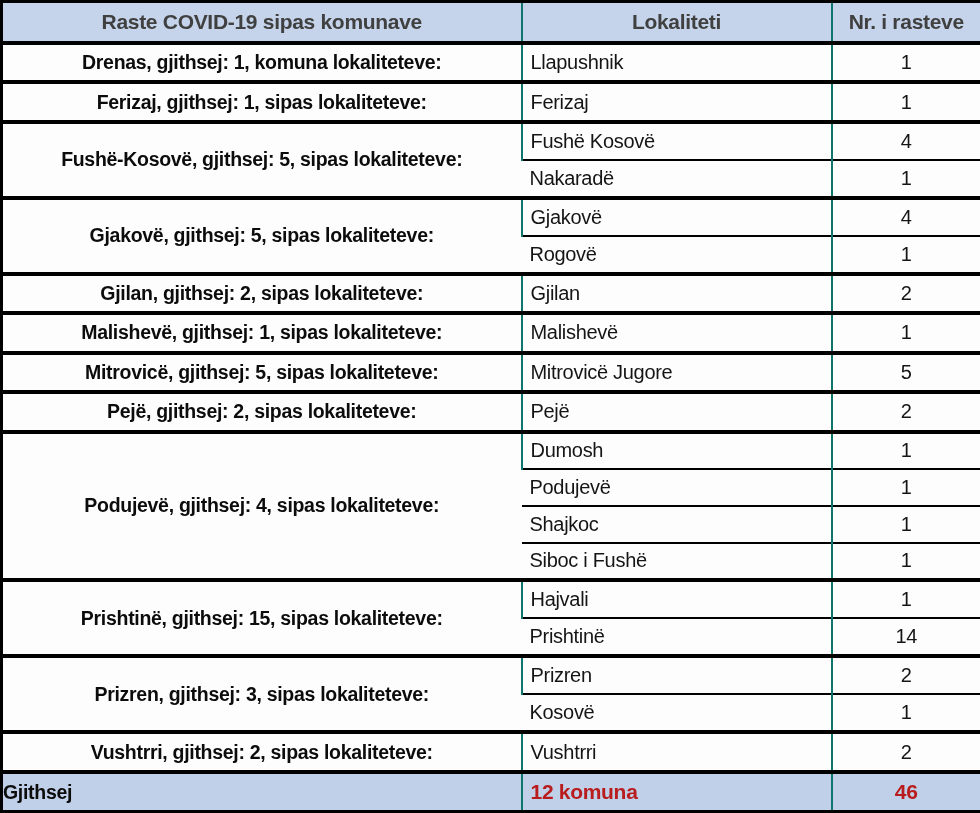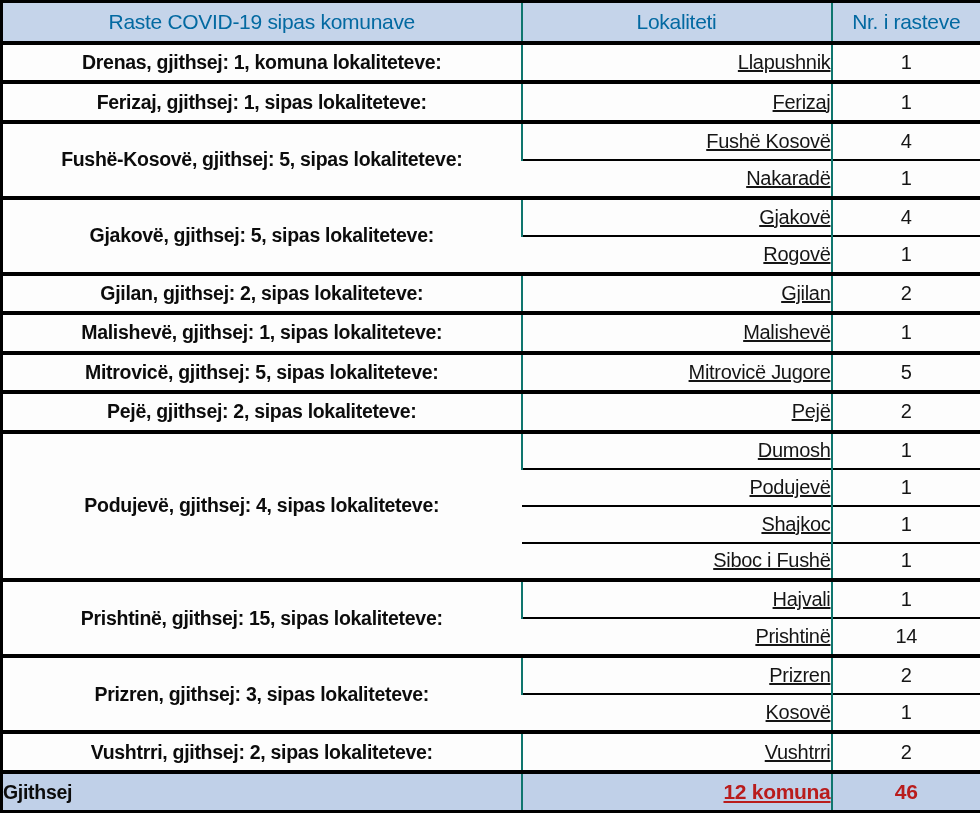--- a/index.html
+++ b/index.html
@@ -23,46 +23,45 @@
   th, td {
     padding: 0;
     border-left: 2px solid #0f766e;
     overflow: hidden;
     white-space: nowrap;
   }
   th:first-child, td:first-child { border-left: none; }
 
   thead th {
     background: #c5d4ea;
-    color: #0369a1;
+    color: #404040;
     font-size: 21px;
-    font-weight: normal;
+    font-weight: bold;
     height: 38px;
     border-bottom: 4px solid #000;
     letter-spacing: -0.3px;
   }
 
   tbody td {
     border-top: 2px solid #000;
     font-size: 20px;
     color: #151515;
     letter-spacing: -0.3px;
   }
   tbody tr.group-start td { border-top: 4px solid #000; }
 
   td.muni {
     font-weight: bold;
     text-align: center;
     color: #0c0c0c;
     font-size: 19.5px;
   }
   td.loc {
-    text-align: right;
+    text-align: left;
     padding-left: 8px;
-    text-decoration: underline;
   }
   td.num { text-align: center; }
 
   tfoot td {
     background: #c0d0e8;
     border-top: 4px solid #000;
     font-weight: bold;
     font-size: 21px;
     color: #b91c1c;
     height: 36px;

